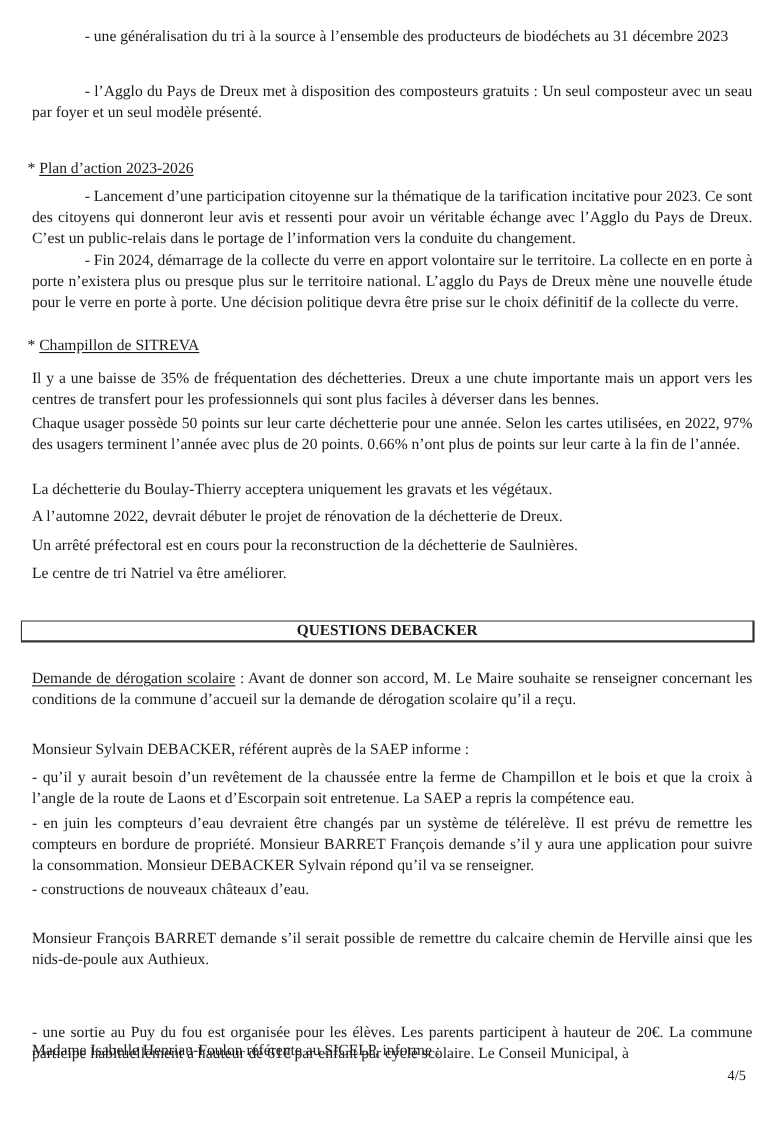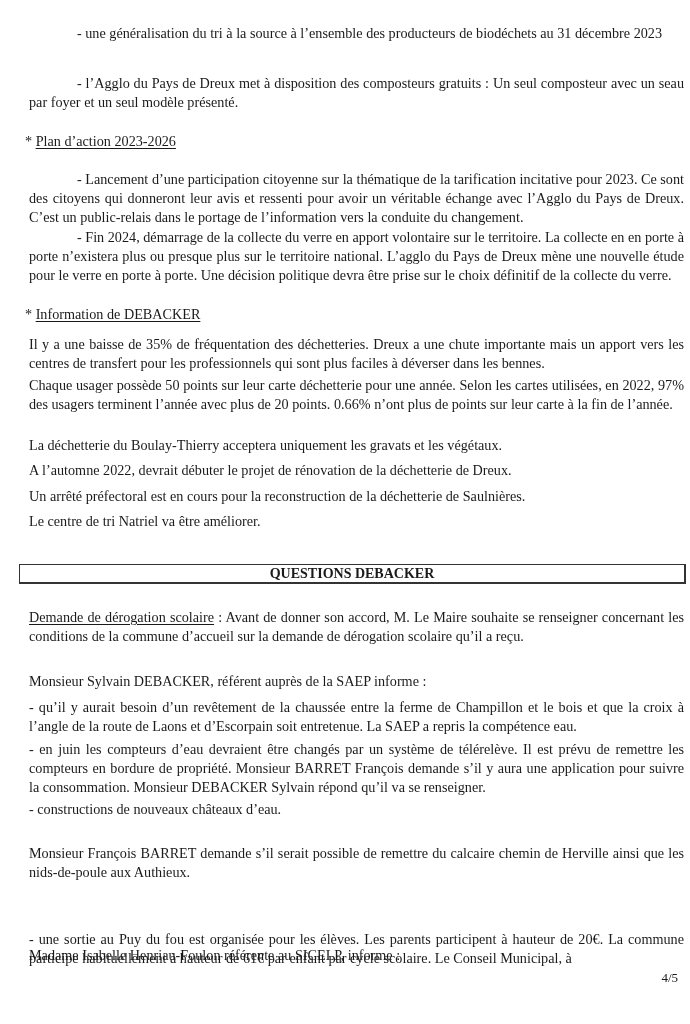--- a/index.html
+++ b/index.html
@@ -68,26 +68,26 @@
     }
   </style>
 </head>
 <body>
 
 <div class="page">
 
   <p class="blk indent" style="top:20px;">- une généralisation du tri à la source à l’ensemble des producteurs de biodéchets au 31 décembre 2023</p>
   <p class="blk indent" style="top:70px;font-family:Liberation Serif, serif;">- l’Agglo du Pays de Dreux met à disposition des composteurs gratuits : Un seul composteur avec un seau par foyer et un seul modèle présenté.</p>
 
-  <p class="heading" style="top:132px;"><span>* </span><span class="ul">Plan d’action 2023-2026</span></p>
+  <p class="heading" style="top:144px;"><span>* </span><span class="ul">Plan d’action 2023-2026</span></p>
 
   <p class="blk indent" style="top:166px;">- Lancement d’une participation citoyenne sur la thématique de la tarification incitative pour 2023. Ce sont des citoyens qui donneront leur avis et ressenti pour avoir un véritable échange avec l’Agglo du Pays de Dreux. C’est un public-relais dans le portage de l’information vers la conduite du changement.</p>
   <p class="blk indent" style="top:224px;">- Fin 2024, démarrage de la collecte du verre en apport volontaire sur le territoire. La collecte en en porte à porte n’existera plus ou presque plus sur le territoire national. L’agglo du Pays de Dreux mène une nouvelle étude pour le verre en porte à porte. Une décision politique devra être prise sur le choix définitif de la collecte du verre.</p>
 
-  <p class="heading" style="top:305px;"><span>* </span><span class="ul">Information de DEBACKER</span></p>
+  <p class="heading" style="top:305px;"><span>* </span><span class="ul">Champillon de SITREVA</span></p>
 
   <p class="blk" style="top:331px;">Il y a une baisse de 35% de fréquentation des déchetteries. Dreux a une chute importante mais un apport vers les centres de transfert pour les professionnels qui sont plus faciles à déverser dans les bennes.</p>
   <p class="blk" style="top:372px;">Chaque usager possède 50 points sur leur carte déchetterie pour une année. Selon les cartes utilisées, en 2022, 97% des usagers terminent l’année avec plus de 20 points. 0.66% n’ont plus de points sur leur carte à la fin de l’année.</p>
   <p class="blk" style="top:432px;">La déchetterie du Boulay-Thierry acceptera uniquement les gravats et les végétaux.</p>
   <p class="blk" style="top:457px;">A l’automne 2022, devrait débuter le projet de rénovation de la déchetterie de Dreux.</p>
   <p class="blk" style="top:483px;">Un arrêté préfectoral est en cours pour la reconstruction de la déchetterie de Saulnières.</p>
   <p class="blk" style="top:508px;">Le centre de tri Natriel va être améliorer.</p>
 
   <div class="section-box">QUESTIONS DEBACKER</div>
 

